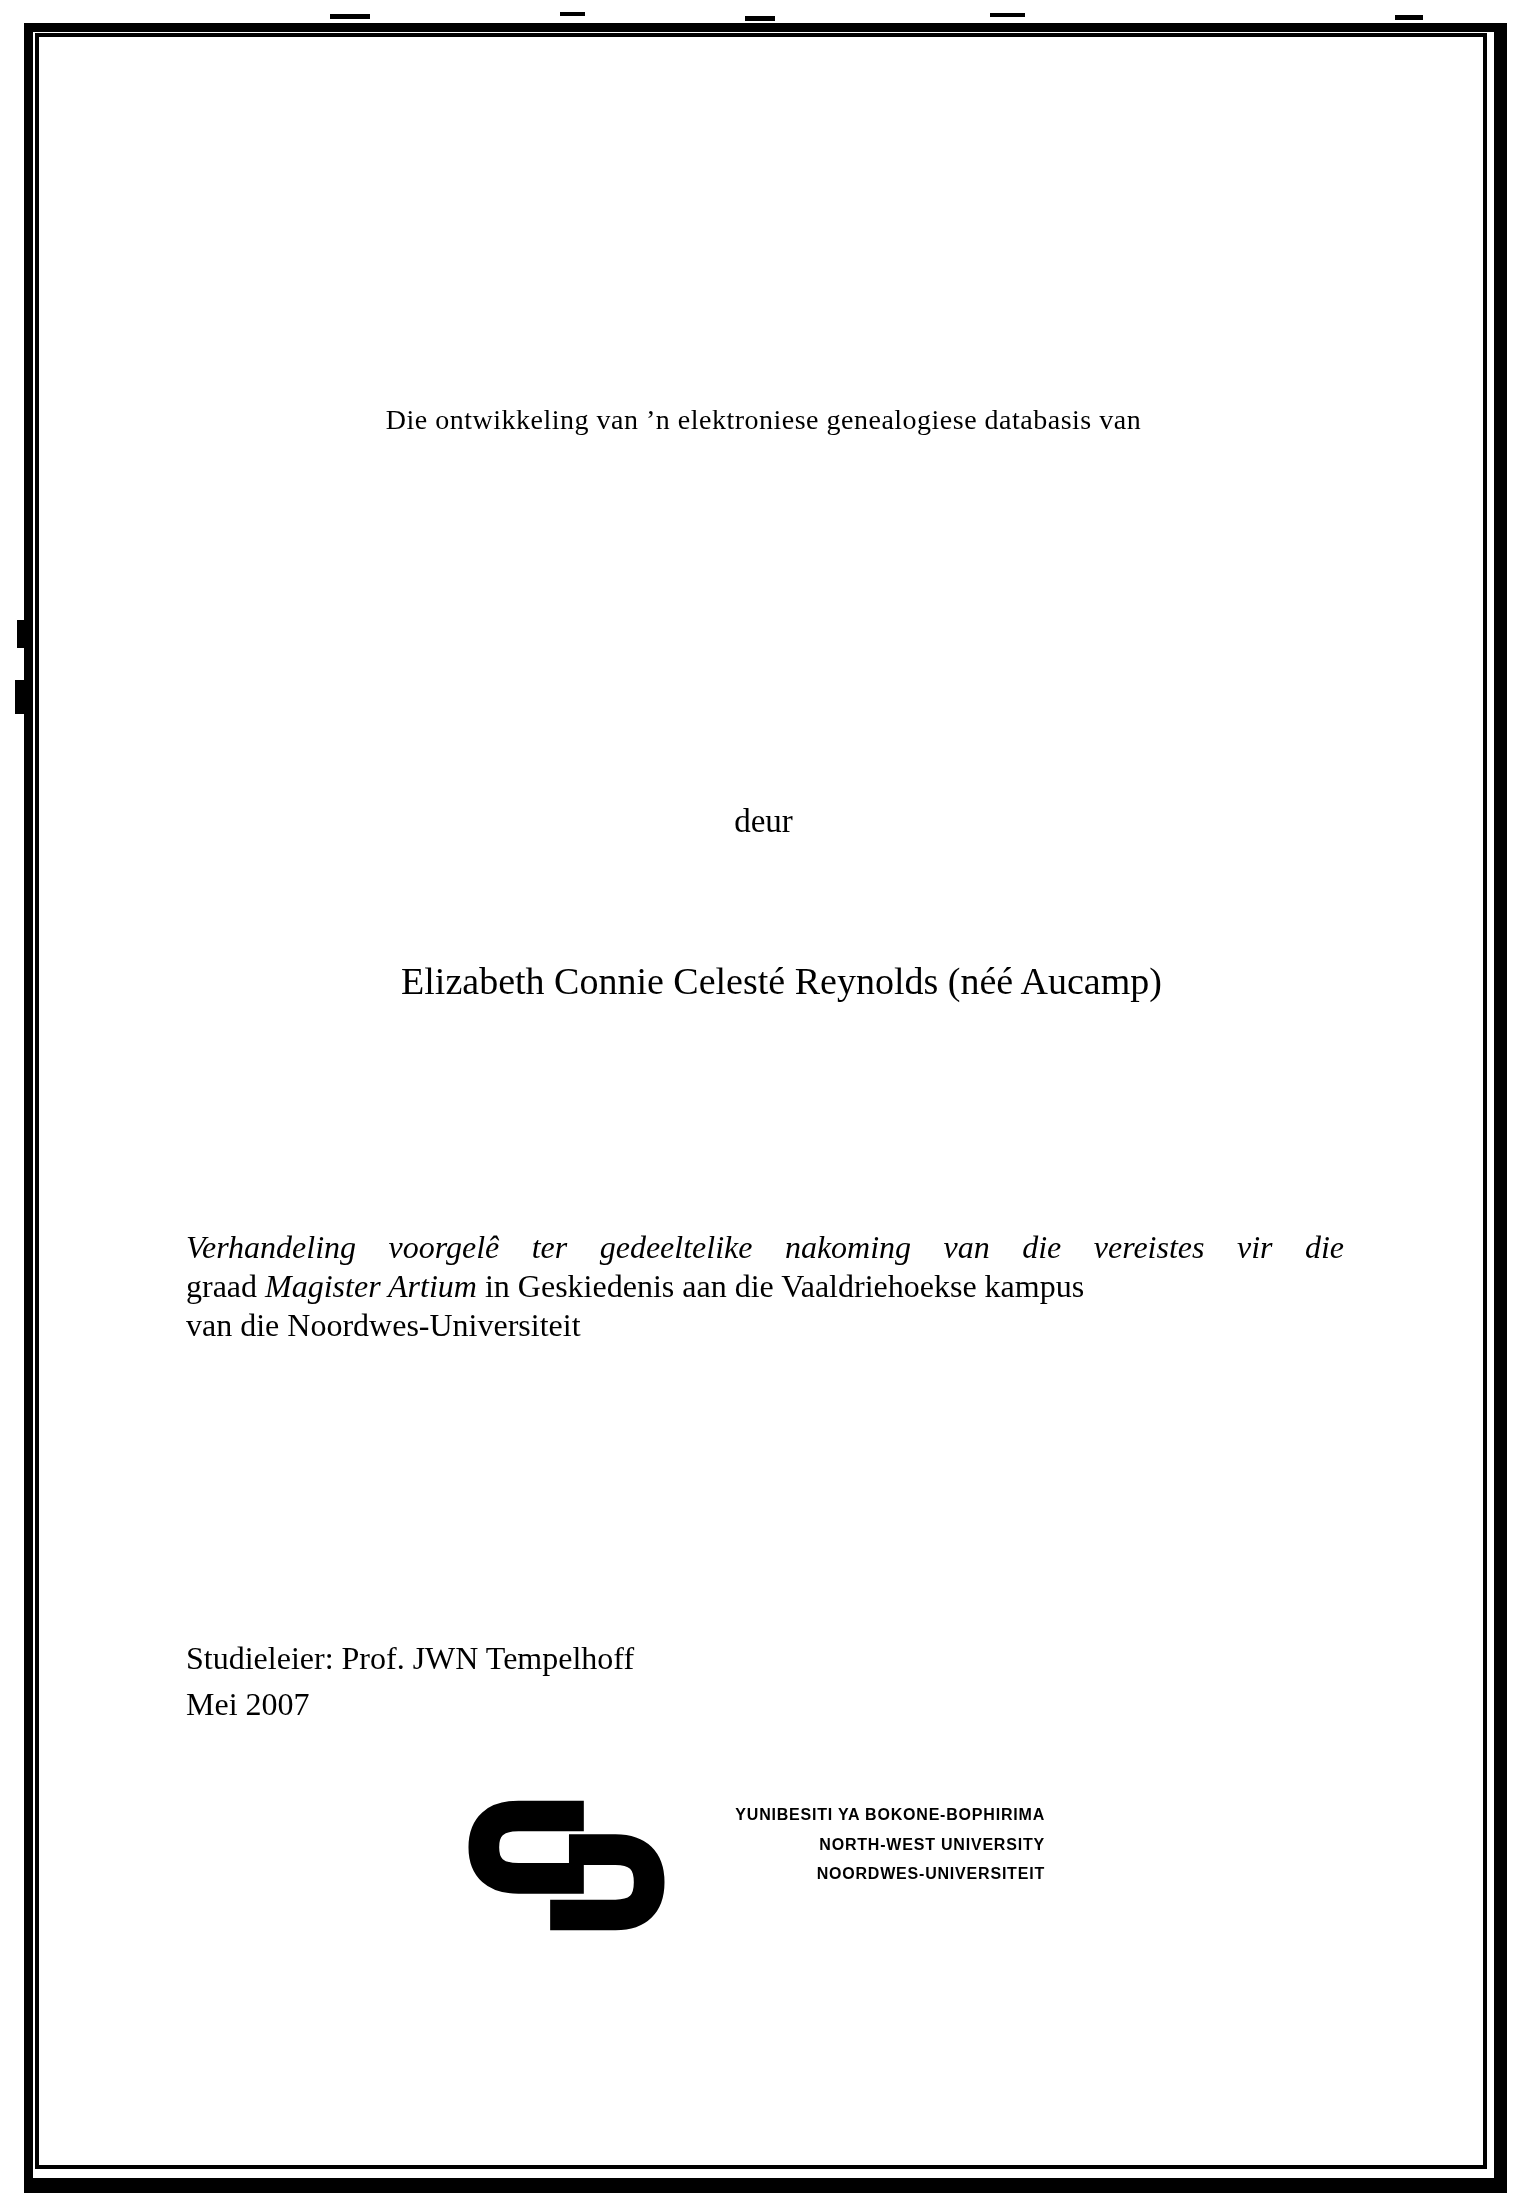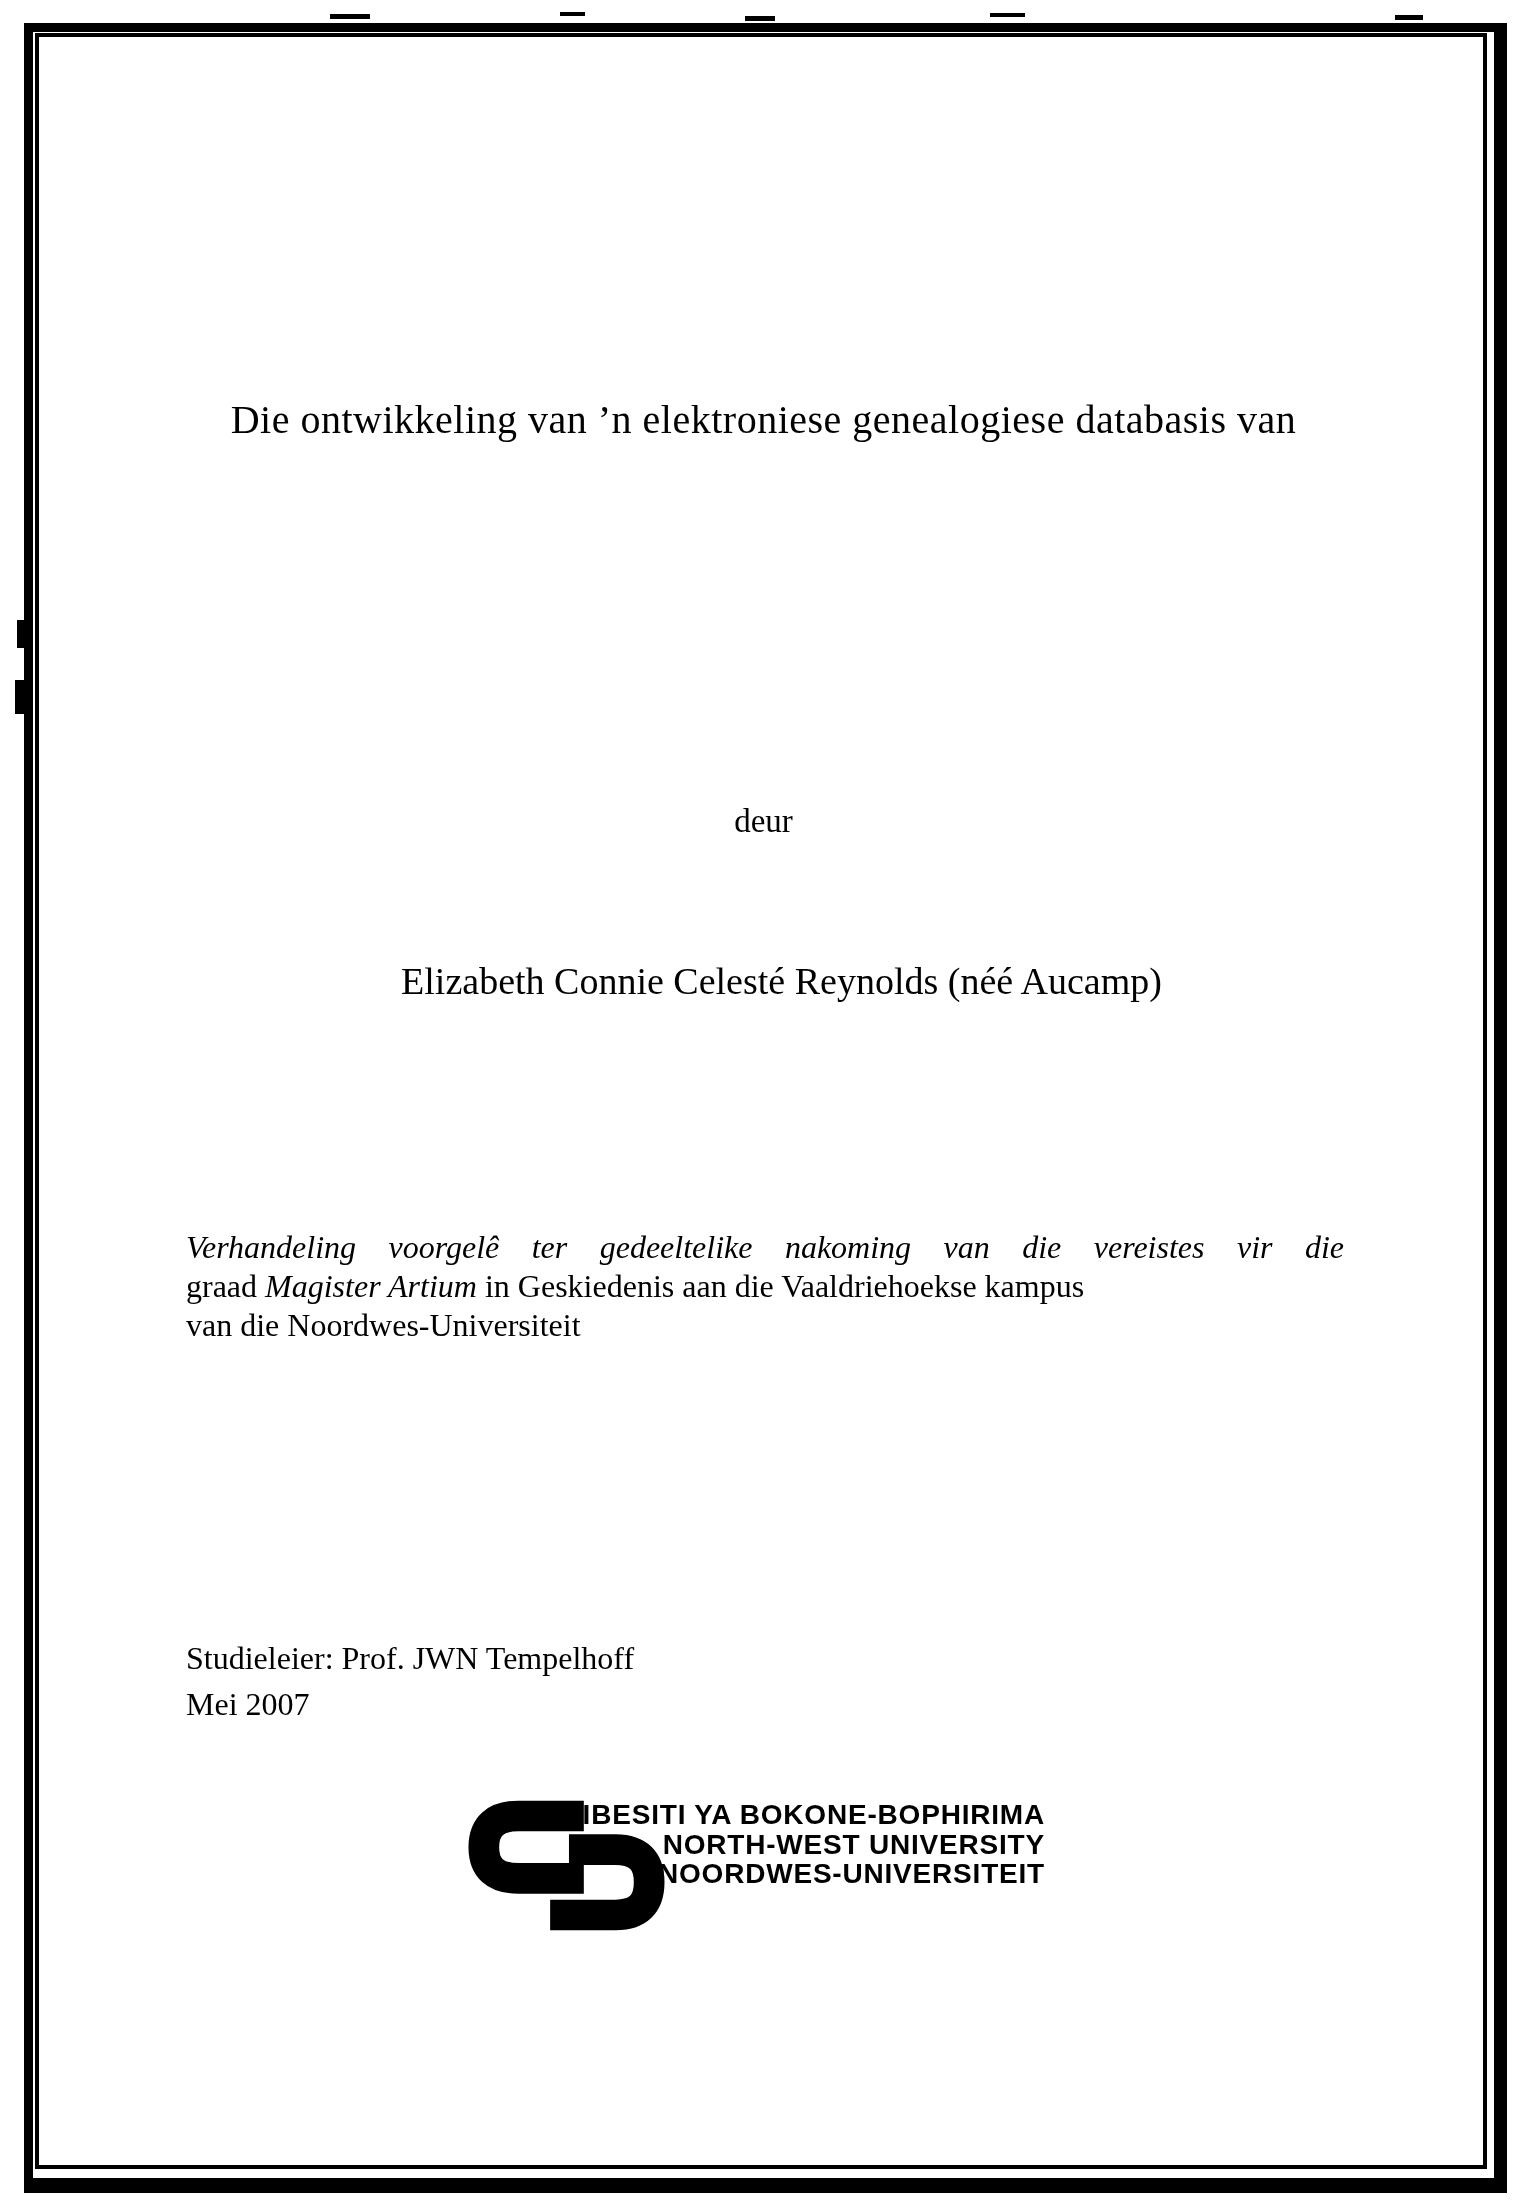--- a/index.html
+++ b/index.html
@@ -38,21 +38,21 @@
   
   .artifact {
     position: absolute;
     background: #000000;
   }
   
   .title-line {
     position: absolute;
     left: 0; right: 0;
     text-align: center;
-    font-size: 40px;
+    font-size: 28px;
     line-height: 48px;
     letter-spacing: 0.5px;
     white-space: nowrap;
   }
   .title-line-1 { top: 396px; }
   .title-line-2 { top: 468px; }
 
   .byline {
     position: absolute;
     left: 0; right: 0;
@@ -104,21 +104,21 @@
     left: 467px;
     top: 1797px;
   }
   .logo-text {
     position: absolute;
     right: 482px;
     top: 1800px;
     text-align: right;
     font-family: "Liberation Sans", "DejaVu Sans", sans-serif;
     font-weight: 700;
-    font-size: 28px;
+    font-size: 16px;
     line-height: 29.5px;
     letter-spacing: 0.8px;
     color: #000000;
     white-space: nowrap;
   }
 </style>
 </head>
 <body>
 
 <div class="page">

